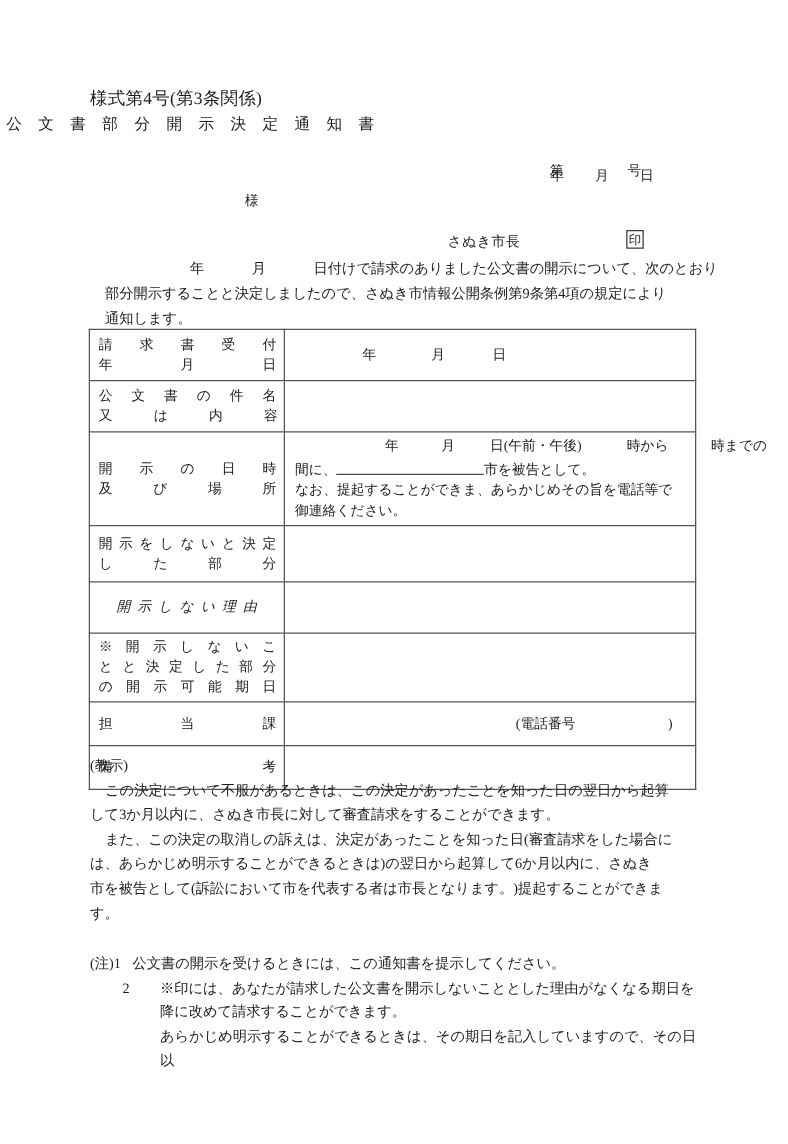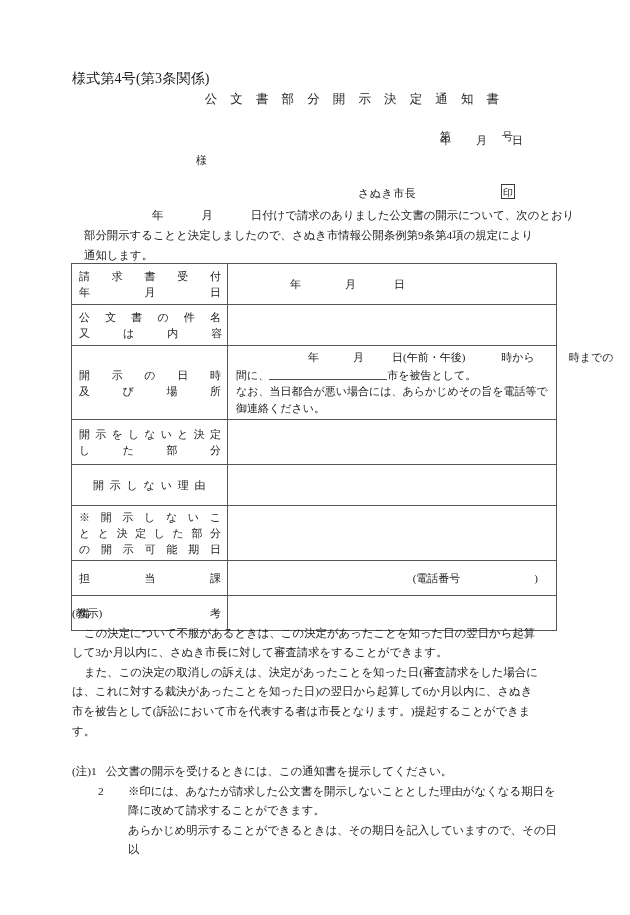--- a/index.html
+++ b/index.html
@@ -33,21 +33,21 @@
     font-size: 14px;
     letter-spacing: 0.2px;
     white-space: nowrap;
   }
 
   .doc-title {
     position: absolute;
     left: 0;
     top: 91px;
     width: 504px;
-    text-align: right;
+    text-align: left;
     font-size: 12.5px;
     letter-spacing: 5px;
     text-indent: 5px;
     white-space: nowrap;
   }
 
   .number-line {
     position: absolute;
     left: 440px;
     top: 113px;
@@ -146,20 +146,21 @@
   }
   .just {
     display: block;
     text-align: justify;
     text-align-last: justify;
   }
   .centerlbl {
     display: block;
     text-align: center;
     letter-spacing: 1.5px;
+    font-style: italic;
   }
 
   .r1 td { height: 34px; }
   .r2 td { height: 34px; }
   .r3 td { height: 62px; }
   .r4 td { height: 38px; }
   .r5 td { height: 34px; }
   .r6 td { height: 46px; }
   .r7 td { height: 28px; }
   .r8 td { height: 28px; }
@@ -275,21 +276,21 @@
       </tr>
 
       <tr class="r3">
         <td class="lbl">
           <span class="just">開　示　の　日　時</span>
           <span class="just">及　　び　　場　　所</span>
         </td>
         <td class="val">
           <span class="r3-line1"><span>年</span><span class="g1"></span><span>月</span><span class="g2"></span><span>日(午前・午後)</span><span class="g3"></span><span>時から</span><span class="g4"></span><span>時までの</span></span>
           <span class="r3-line2"><span>間に、</span><span class="blank-rule"></span><span>市を被告として。</span></span>
-          <span class="r3-line3">なお、当日都合が悪い場合には、あらかじめその旨を電話等で</span>
+          <span class="r3-line3">なお、提起することができま、あらかじめその旨を電話等で</span>
           <span class="r3-line4">御連絡ください。</span>
         </td>
       </tr>
 
       <tr class="r4">
         <td class="lbl">
           <span class="just">開示をしないと決定</span>
           <span class="just">し　　た　　部　　分</span>
         </td>
         <td class="val"></td>
@@ -330,21 +331,21 @@
   </table>
 
   <div class="notice">
     <span class="head">(教示)</span>
     <p>
       <span class="nowrapline para">この決定について不服があるときは、この決定があったことを知った日の翌日から起算</span>
       <span class="nowrapline">して3か月以内に、さぬき市長に対して審査請求をすることができます。</span>
     </p>
     <p>
       <span class="nowrapline para">また、この決定の取消しの訴えは、決定があったことを知った日(審査請求をした場合に</span>
-      <span class="nowrapline">は、これに対する裁決があったことを知った日)の翌日から起算して6か月以内に、さぬき</span>
+      <span class="nowrapline">は、あらかじめ明示することができるときは)の翌日から起算して6か月以内に、さぬき</span>
       <span class="nowrapline">市を被告として(訴訟において市を代表する者は市長となります。)提起することができま</span>
       <span class="nowrapline">す。</span>
     </p>
   </div>
 
   <div class="notes">
     <span class="note-row"><span class="num">(注)1</span><span>公文書の開示を受けるときには、この通知書を提示してください。</span></span>
     <span class="note-2"><span class="num2">2</span><span>※印には、あなたが請求した公文書を開示しないこととした理由がなくなる期日を</span></span>
     <span class="note-2-cont">降に改めて請求することができます。</span>
     <span class="note-2-cont">あらかじめ明示することができるときは、その期日を記入していますので、その日以</span>

